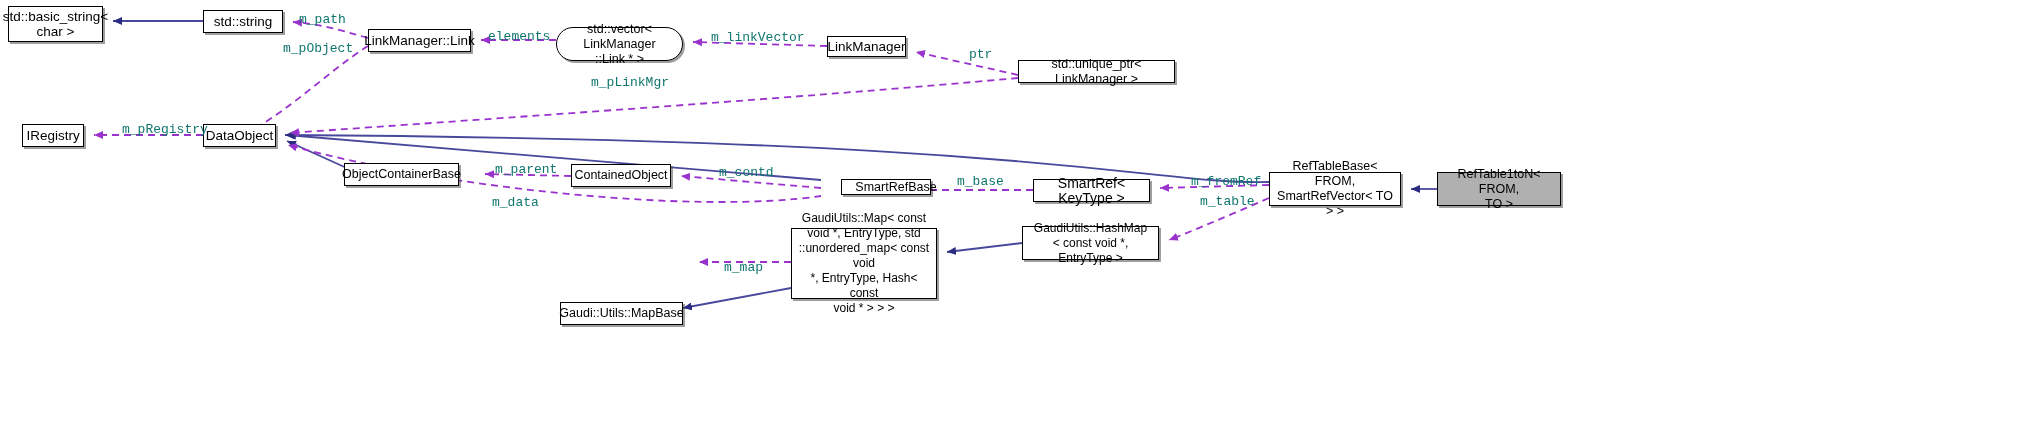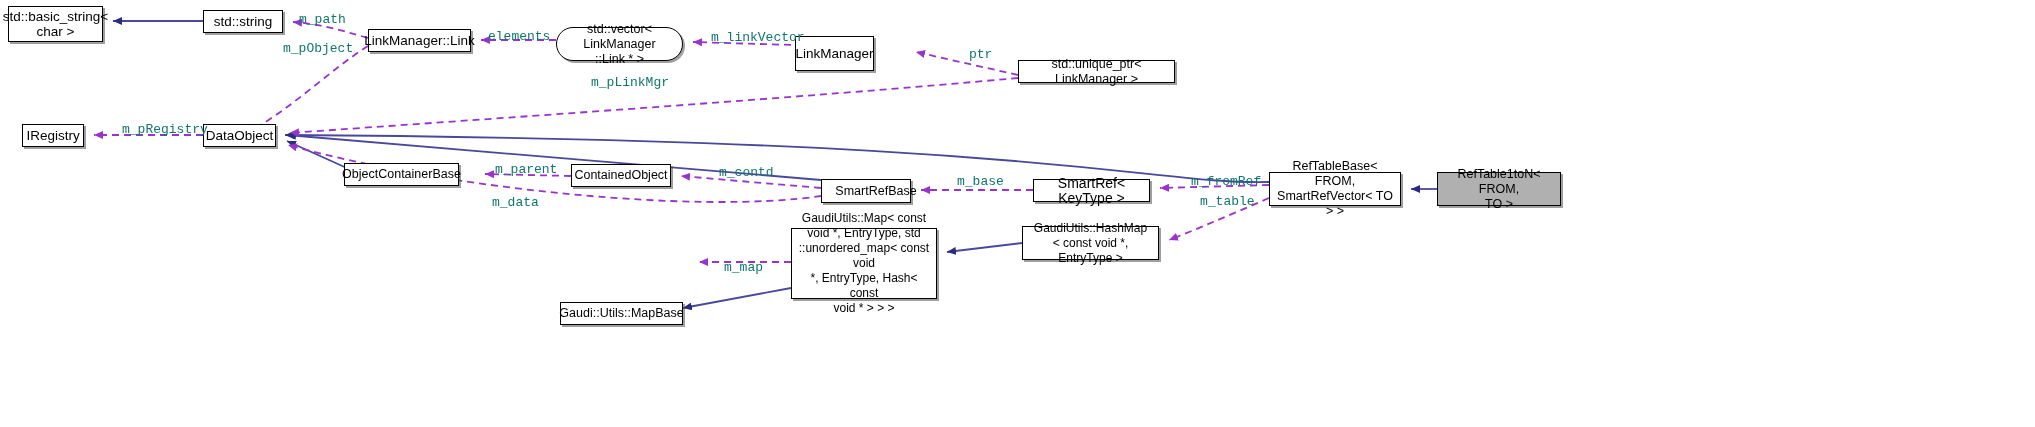--- a/index.html
+++ b/index.html
@@ -95,27 +95,27 @@
       <path d="M791,262 L699,262" marker-end="url(#arrow-usage)"></path>
     </g>
   </svg>
 
   <div class="node" style="left:8px;  top:6px;   width:95px;  height:36px;">std::basic_string&lt;
 char &gt;</div>
   <div class="node" style="left:203px;top:10px;  width:80px;  height:23px;">std::string</div>
   <div class="node" style="left:368px;top:29px;  width:103px; height:23px;">LinkManager::Link</div>
   <div class="node" style="left:556px;top:27px;  width:127px; height:34px; font-size:12.5px;border-radius:17px;">std::vector&lt; LinkManager
 ::Link * &gt;</div>
-  <div class="node" style="left:795px;top:36px;  width:79px;  height:35px;text-align:right;">LinkManager</div>
+  <div class="node" style="left:827px;top:36px;  width:79px;  height:21px;text-align:right;">LinkManager</div>
   <div class="node" style="left:1018px;top:60px; width:157px; height:23px; font-size:12.5px;">std::unique_ptr&lt; LinkManager &gt;</div>
   <div class="node" style="left:22px; top:124px; width:62px;  height:23px;">IRegistry</div>
   <div class="node" style="left:203px;top:124px; width:73px;  height:23px;">DataObject</div>
   <div class="node" style="left:344px;top:163px; width:115px; height:23px; font-size:12.5px;">ObjectContainerBase</div>
   <div class="node" style="left:571px;top:164px; width:100px; height:23px; font-size:12.5px;">ContainedObject</div>
-  <div class="node" style="left:821px;top:179px; width:90px;  height:24px; font-size:12.5px;padding-left:24px;">SmartRefBase</div>
+  <div class="node" style="left:841px;top:179px; width:90px;  height:16px; font-size:12.5px;padding-left:24px;">SmartRefBase</div>
   <div class="node" style="left:1033px;top:179px;width:117px; height:23px; font-size:14px;">SmartRef&lt; KeyType &gt;</div>
   <div class="node" style="left:1269px;top:172px;width:132px; height:34px; font-size:12.5px;">RefTableBase&lt; FROM,
 SmartRefVector&lt; TO &gt; &gt;</div>
   <div class="node highlight" style="left:1437px;top:172px;width:124px; height:34px; font-size:12.5px;">RefTable1toN&lt; FROM,
 TO &gt;</div>
   <div class="node" style="left:791px;top:228px; width:146px; height:71px; font-size:12px;">GaudiUtils::Map&lt; const
 void *, EntryType, std
 ::unordered_map&lt; const void
 *, EntryType, Hash&lt; const
 void * &gt; &gt; &gt;</div>

